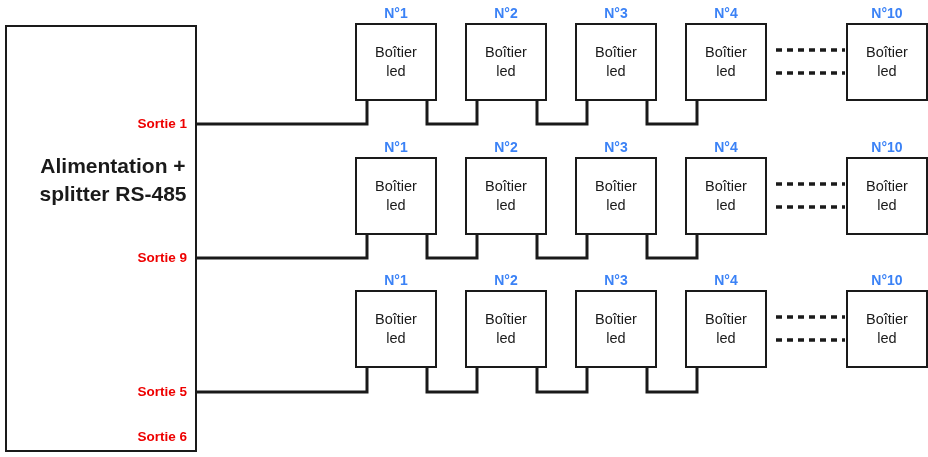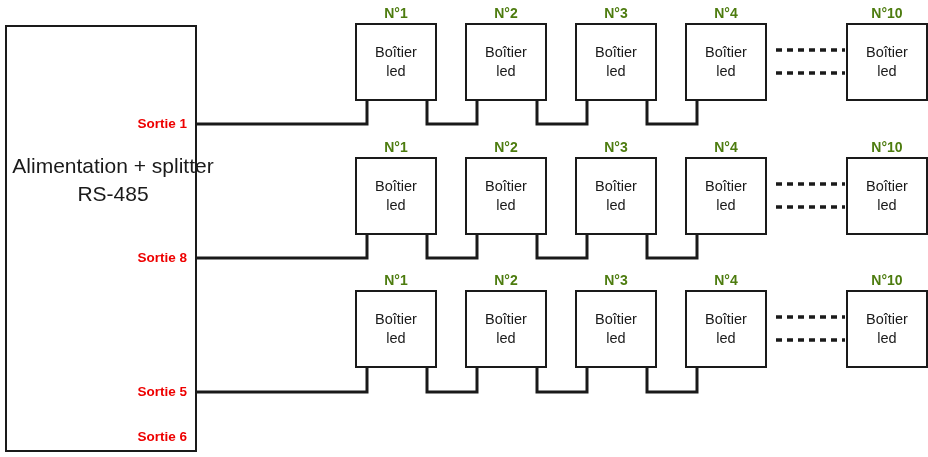--- a/index.html
+++ b/index.html
@@ -39,20 +39,21 @@
   .psu-title {
     position: absolute;
     left: 5px;
     top: 152px;
     width: 216px;
     text-align: center;
     font-size: 21px;
     line-height: 28px;
     color: #1a1a1a;
     white-space: pre-line;
+    font-weight: bold;
   }
   .sortie-label {
     position: absolute;
     text-align: right;
     font-size: 13.5px;
     font-weight: bold;
     color: #ee0000;
     white-space: nowrap;
   }
   
@@ -72,21 +73,21 @@
     font-size: 14.5px;
     line-height: 19px;
     color: #1a1a1a;
   }
   .box-number {
     position: absolute;
     width: 82px;
     text-align: center;
     font-size: 14px;
     font-weight: bold;
-    color: #4d7c0f;
+    color: #3b82f6;
     white-space: nowrap;
   }
 </style>
 </head>
 <body>
 
 <div id="diagram-root">
 
   <svg class="wire-layer" viewBox="0 0 928 457">
     <g fill="none" stroke="#1a1a1a" stroke-width="3" stroke-linecap="butt" stroke-linejoin="miter">
@@ -123,21 +124,21 @@
         <path d="M 776 317 L 845 317"></path>
         <path d="M 776 340 L 845 340"></path>
       </g>
     </g>
   </svg>
 
   <div class="psu-panel"></div>
   <div class="psu-title">Alimentation + splitter RS-485</div>
 
   <div class="sortie-label" style="left:97px; top:116px; width:90px;">Sortie 1</div>
-  <div class="sortie-label" style="left:97px; top:250px; width:90px;">Sortie 8</div>
+  <div class="sortie-label" style="left:97px; top:250px; width:90px;">Sortie 9</div>
   <div class="sortie-label" style="left:97px; top:384px; width:90px;">Sortie 5</div>
   <div class="sortie-label" style="left:97px; top:429px; width:90px;">Sortie 6</div>
 
   <div class="box-number" style="left:355px; top:5px;">N°1</div>
   <div class="led-box" style="left:355px; top:23px;">
     <span class="led-box-line">Boîtier</span>
     <span class="led-box-line">led</span>
   </div>
 
   <div class="box-number" style="left:465px; top:5px;">N°2</div>

